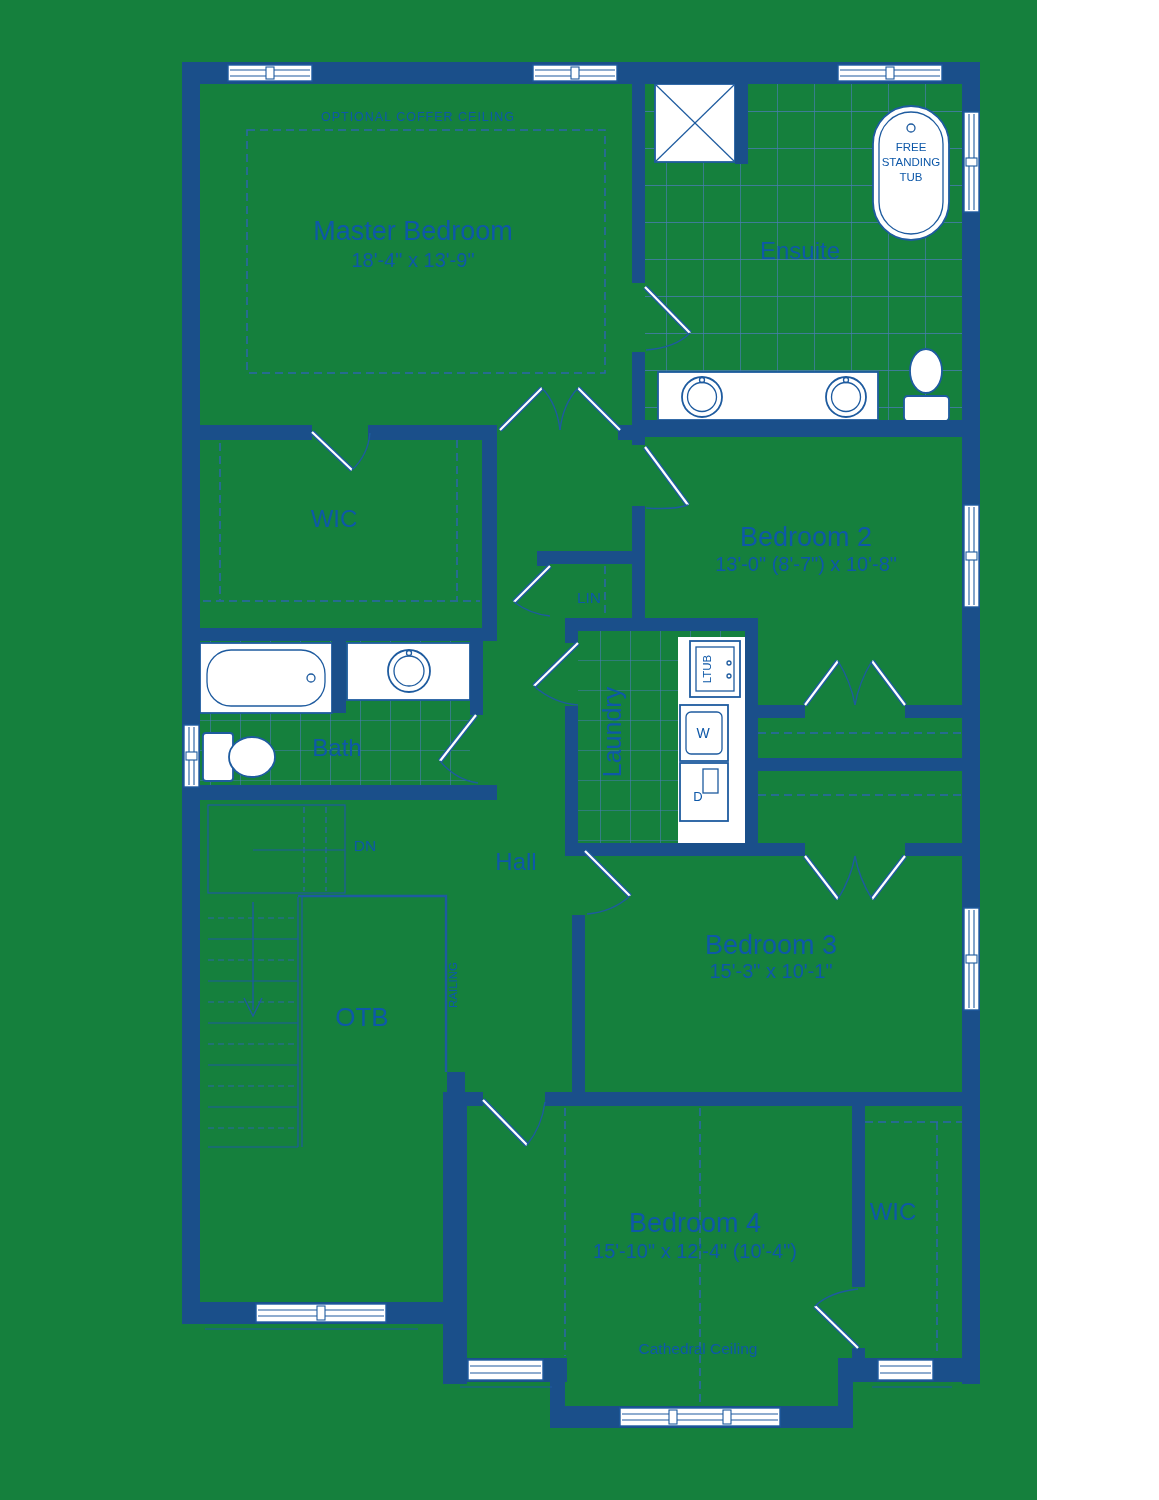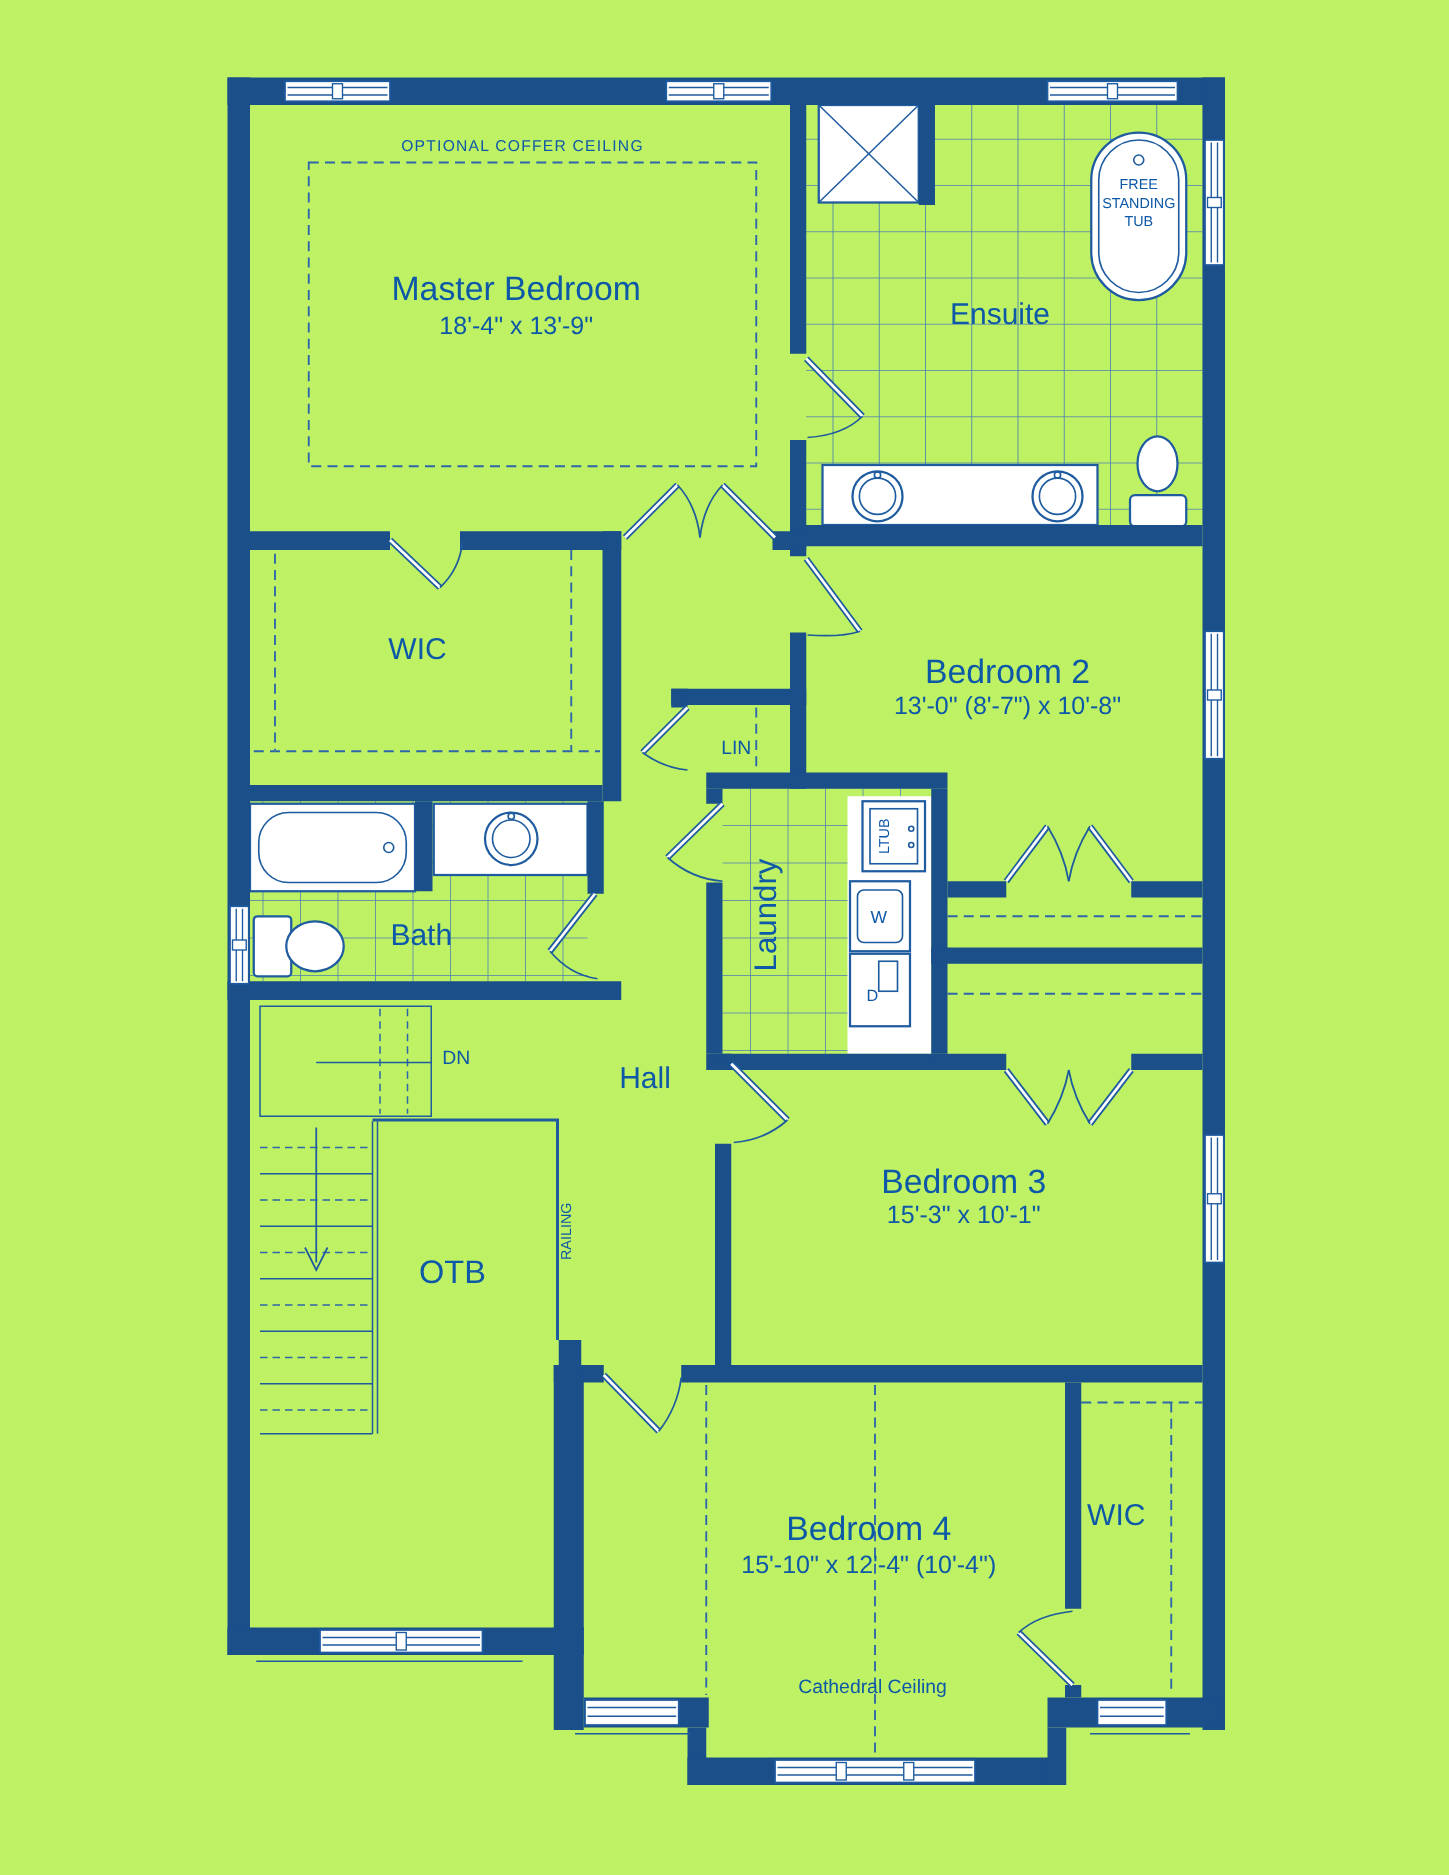--- a/index.html
+++ b/index.html
@@ -1,16 +1,16 @@
 <!DOCTYPE html>
 <html><head>
 <meta charset="utf-8">
 <style>
   html,body{margin:0;padding:0;background:#ffffff;}
-  .page{width:1159px;height:1500px;background:#bef264;position:relative;overflow:hidden;}
+  .page{width:1037px;height:1500px;background:#15803d;position:relative;overflow:hidden;}
   svg{position:absolute;top:0;left:0;}
   svg text{font-family:"Liberation Sans","DejaVu Sans",sans-serif;fill:#0e58a8;}
   .wall{fill:#1a4f8a;}
   .fx{fill:#ffffff;stroke:#1e5b9f;stroke-width:1.8;}
   .fxthin{fill:none;stroke:#1e5b9f;stroke-width:1.3;}
   .fxfill{fill:#ffffff;stroke:none;}
   .ln{stroke:#1e5b9f;fill:none;stroke-width:1.4;}
   .thin{stroke:#1e5b9f;fill:none;stroke-width:1.2;}
   .dash{stroke:#2d66aa;fill:none;stroke-width:1.5;stroke-dasharray:8 5;}
   .dash2{stroke:#2d66aa;fill:none;stroke-width:1.2;stroke-dasharray:6 4;}

